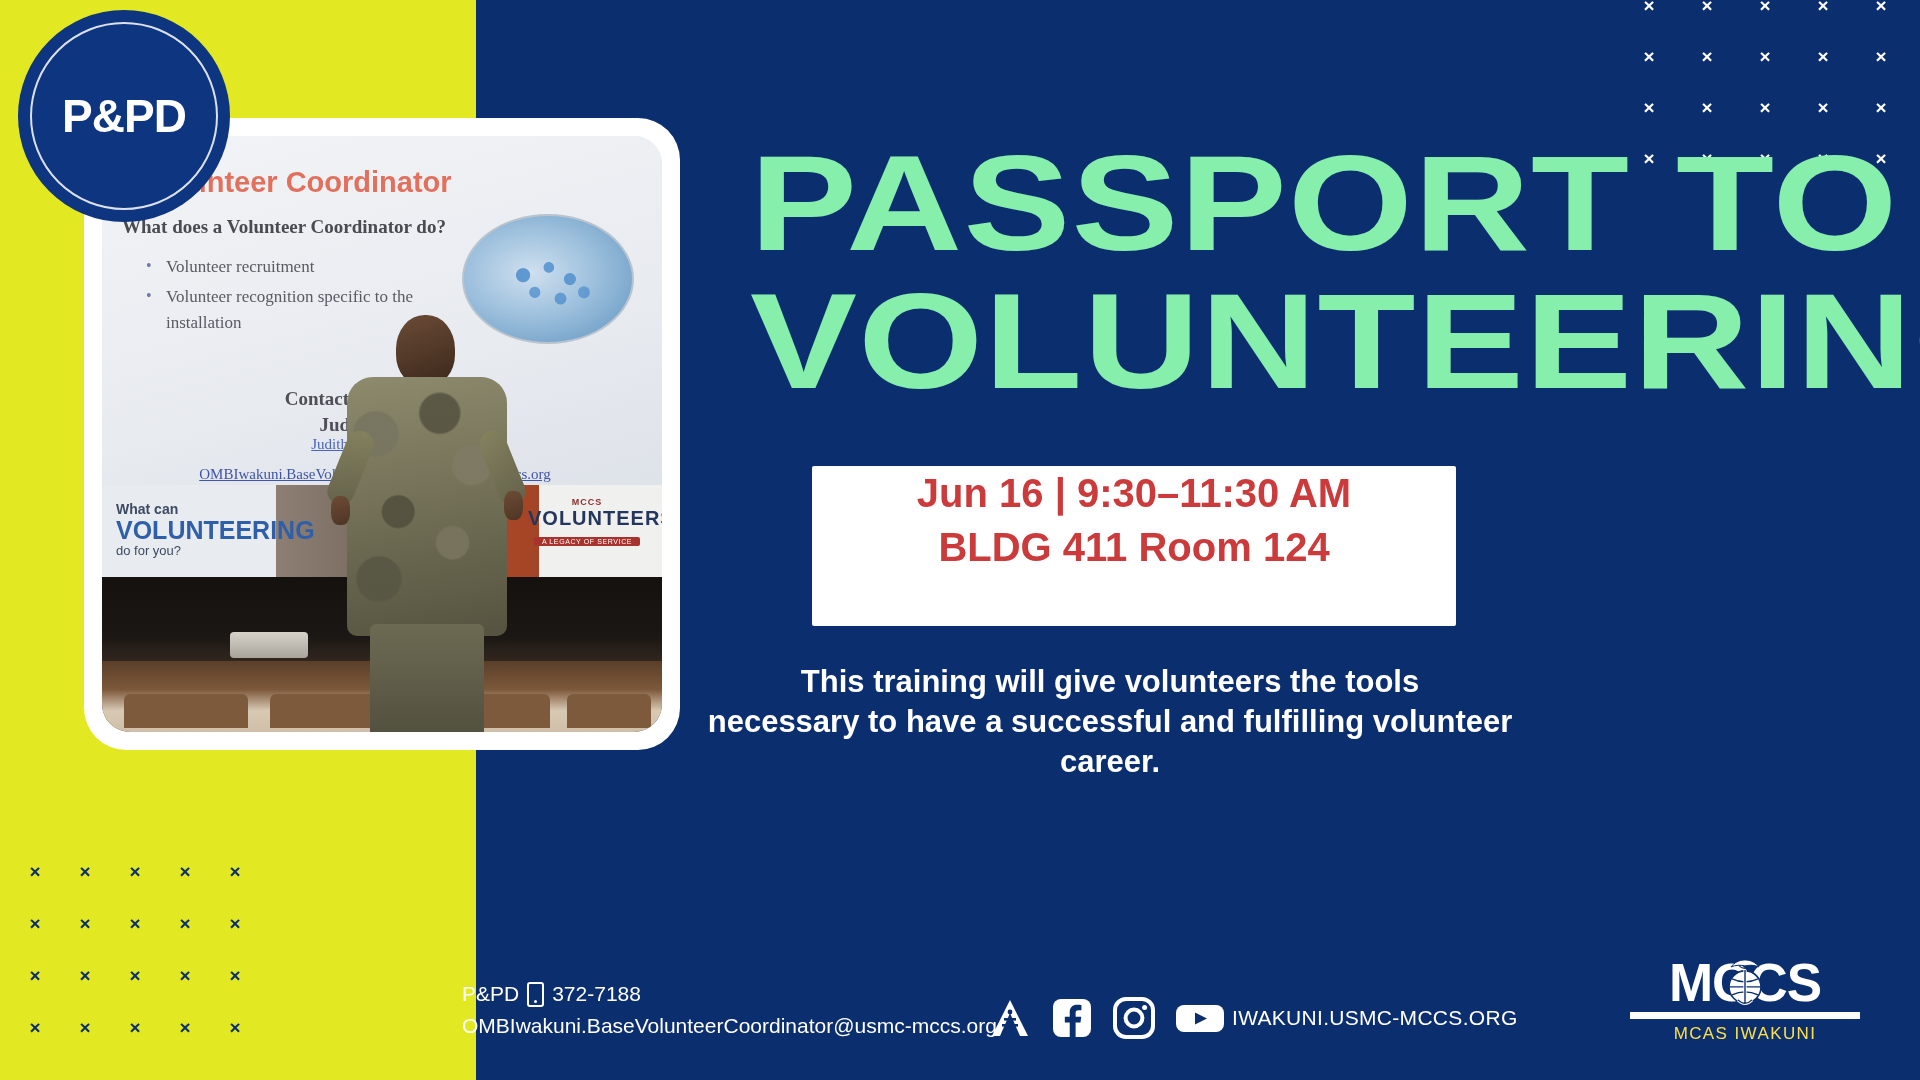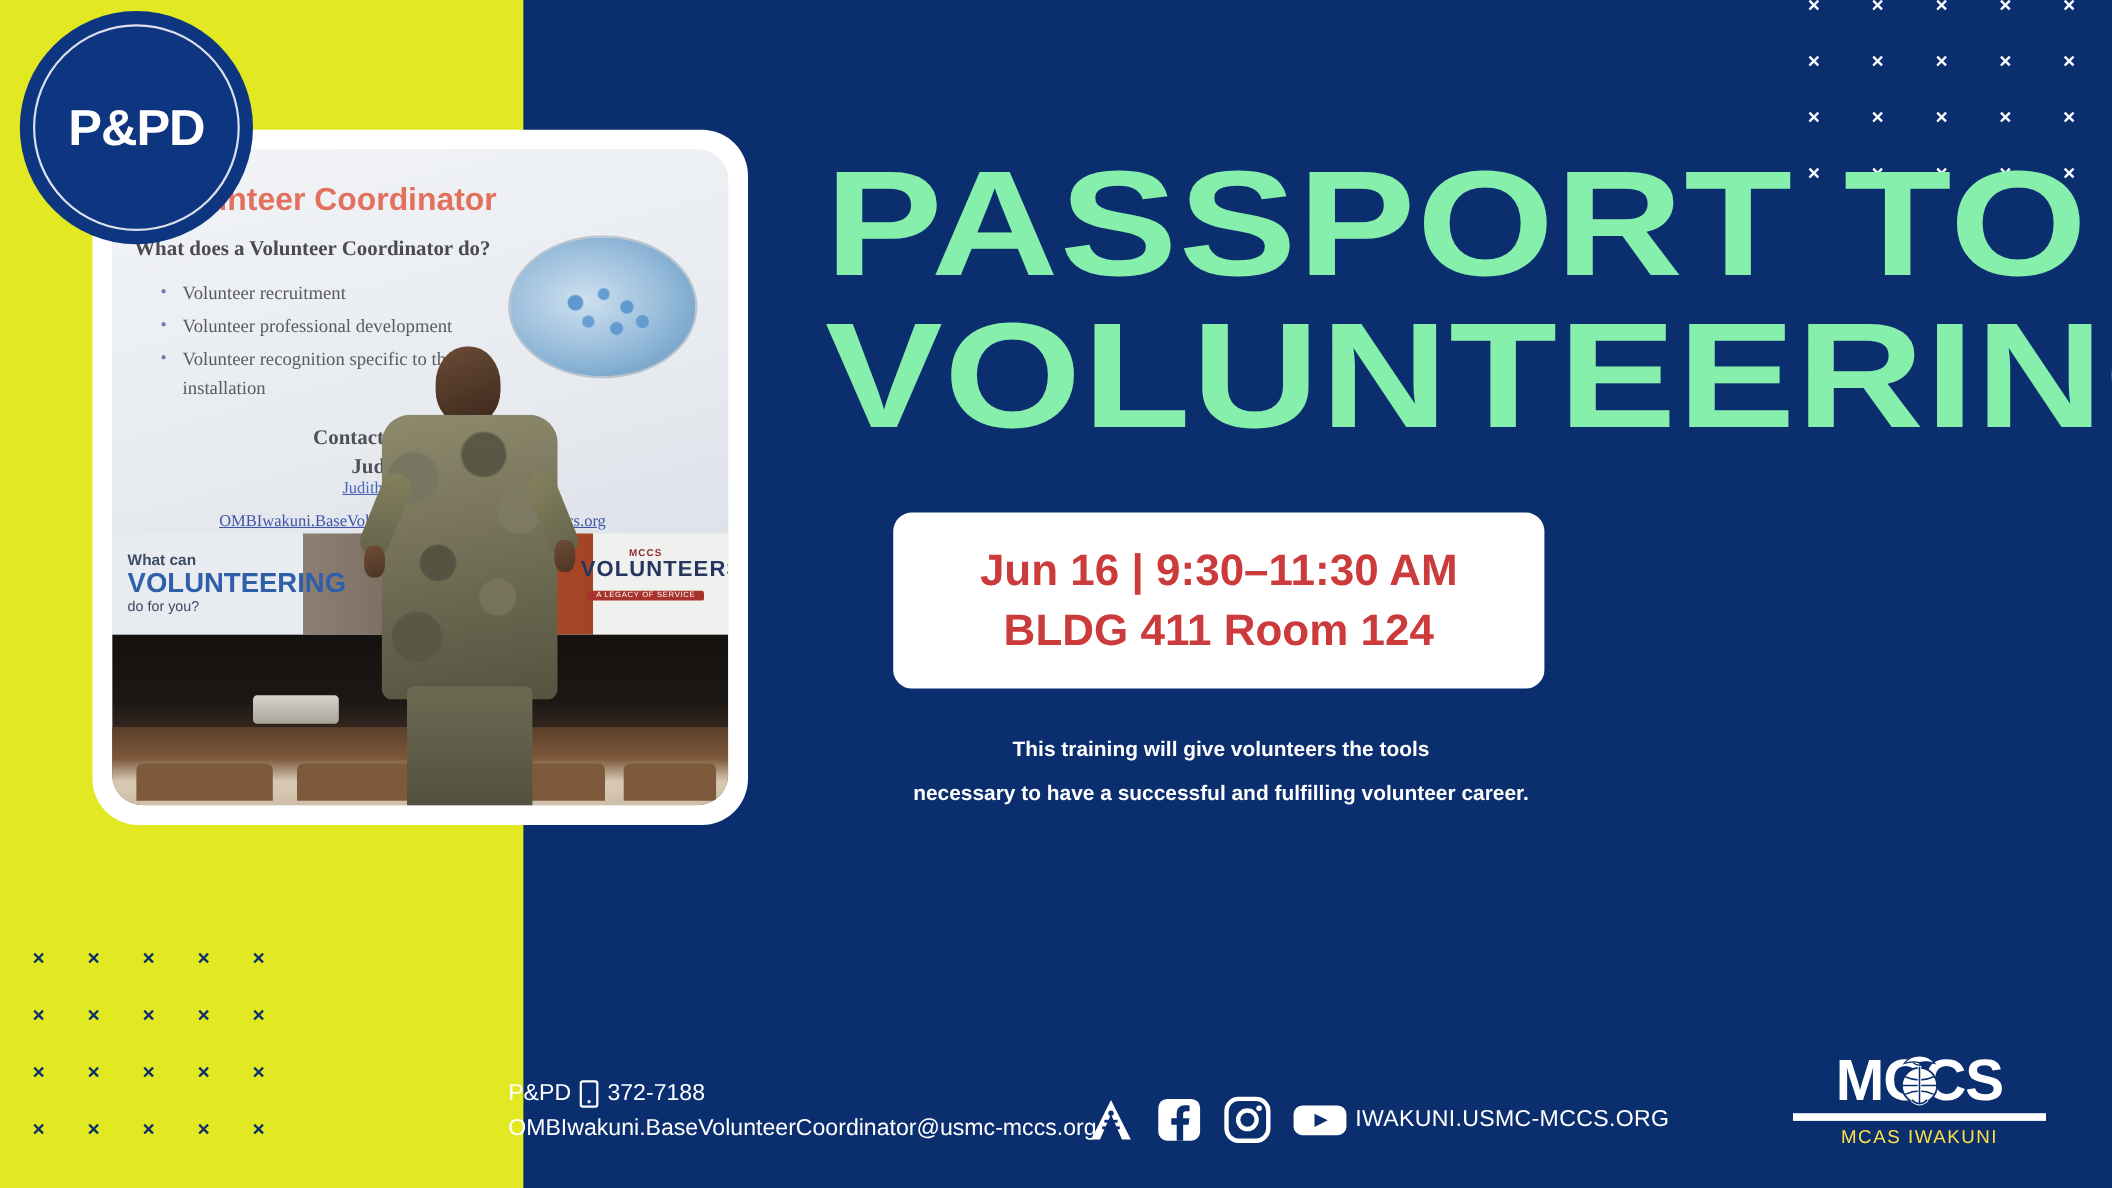--- a/index.html
+++ b/index.html
@@ -167,33 +167,33 @@
     font-family:"Liberation Sans Narrow","Liberation Sans", sans-serif;
   }
   .headline .l1,.headline .l2{
     display:block;font-size:136px;letter-spacing:1px;
     transform:scaleX(1.18);transform-origin:left center;
   }
   .headline .l2{margin-top:24px;}
 
   
   .infocard{
-    position:absolute;left:812px;top:466px;width:592px;height:160px;background:#ffffff;
-    border-radius:17px;z-index:6;display:flex;flex-direction:column;
-    align-items:center;justify-content:center;
+    position:absolute;left:812px;top:466px;width:644px;height:160px;background:#ffffff;
+    border-radius:2px;z-index:6;display:flex;flex-direction:column;
+    align-items:center;
   }
   .infocard .line{
     color:#cb3b3b;font-weight:700;font-size:40px;line-height:54px;white-space:nowrap;
     font-family:"Liberation Sans", sans-serif;
   }
 
   
   .desc{
     position:absolute;left:690px;top:662px;width:840px;z-index:6;text-align:center;
-    color:#ffffff;font-size:19px;font-weight:700;line-height:40px;
+    color:#ffffff;font-size:31px;font-weight:700;line-height:40px;
     font-family:"Liberation Sans Narrow","Liberation Sans", sans-serif;
   }
   .desc span{display:block;}
 
   
   .footer{position:absolute;left:0;right:0;bottom:0;height:150px;z-index:6;}
   .contact{
     position:absolute;left:462px;bottom:38px;color:#ffffff;font-size:21px;line-height:32px;
     font-family:"Liberation Sans", sans-serif;
   }
@@ -282,21 +282,20 @@
   </div>
 
   <div class="photo-card">
     <div class="photo">
 
       <div class="slide">
         <div class="slide-title">Volunteer Coordinator</div>
         <div class="slide-q">What does a Volunteer Coordinator do?</div>
         <ul class="slide-bullets">
           <li>Volunteer recruitment</li>
-          <li>Volunteer professional development</li>
           <li>Volunteer recognition specific to the installation</li>
         </ul>
         <div class="slide-oval"></div>
         <div class="slide-contact">
           <span>Contact Information:</span><br>
           <span>Judy Oshara</span>
         </div>
         <div class="slide-link">Judith@usmc-mccs.org</div>
         <div class="slide-email2">OMBIwakuni.BaseVolunteerCoordinator@usmc-mccs.org</div>
 

